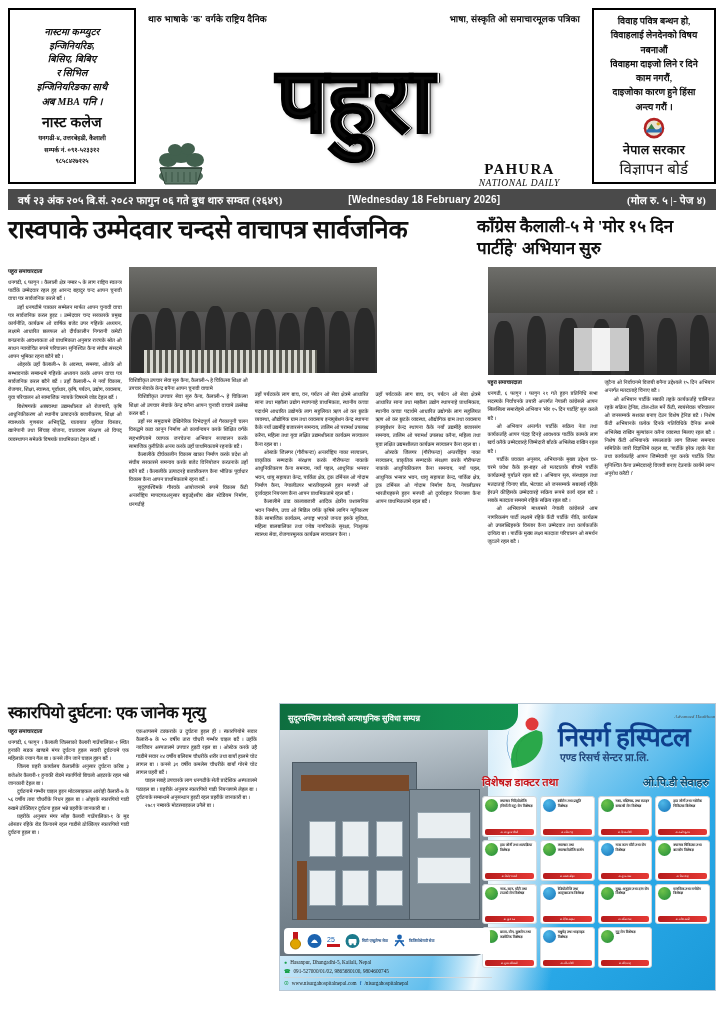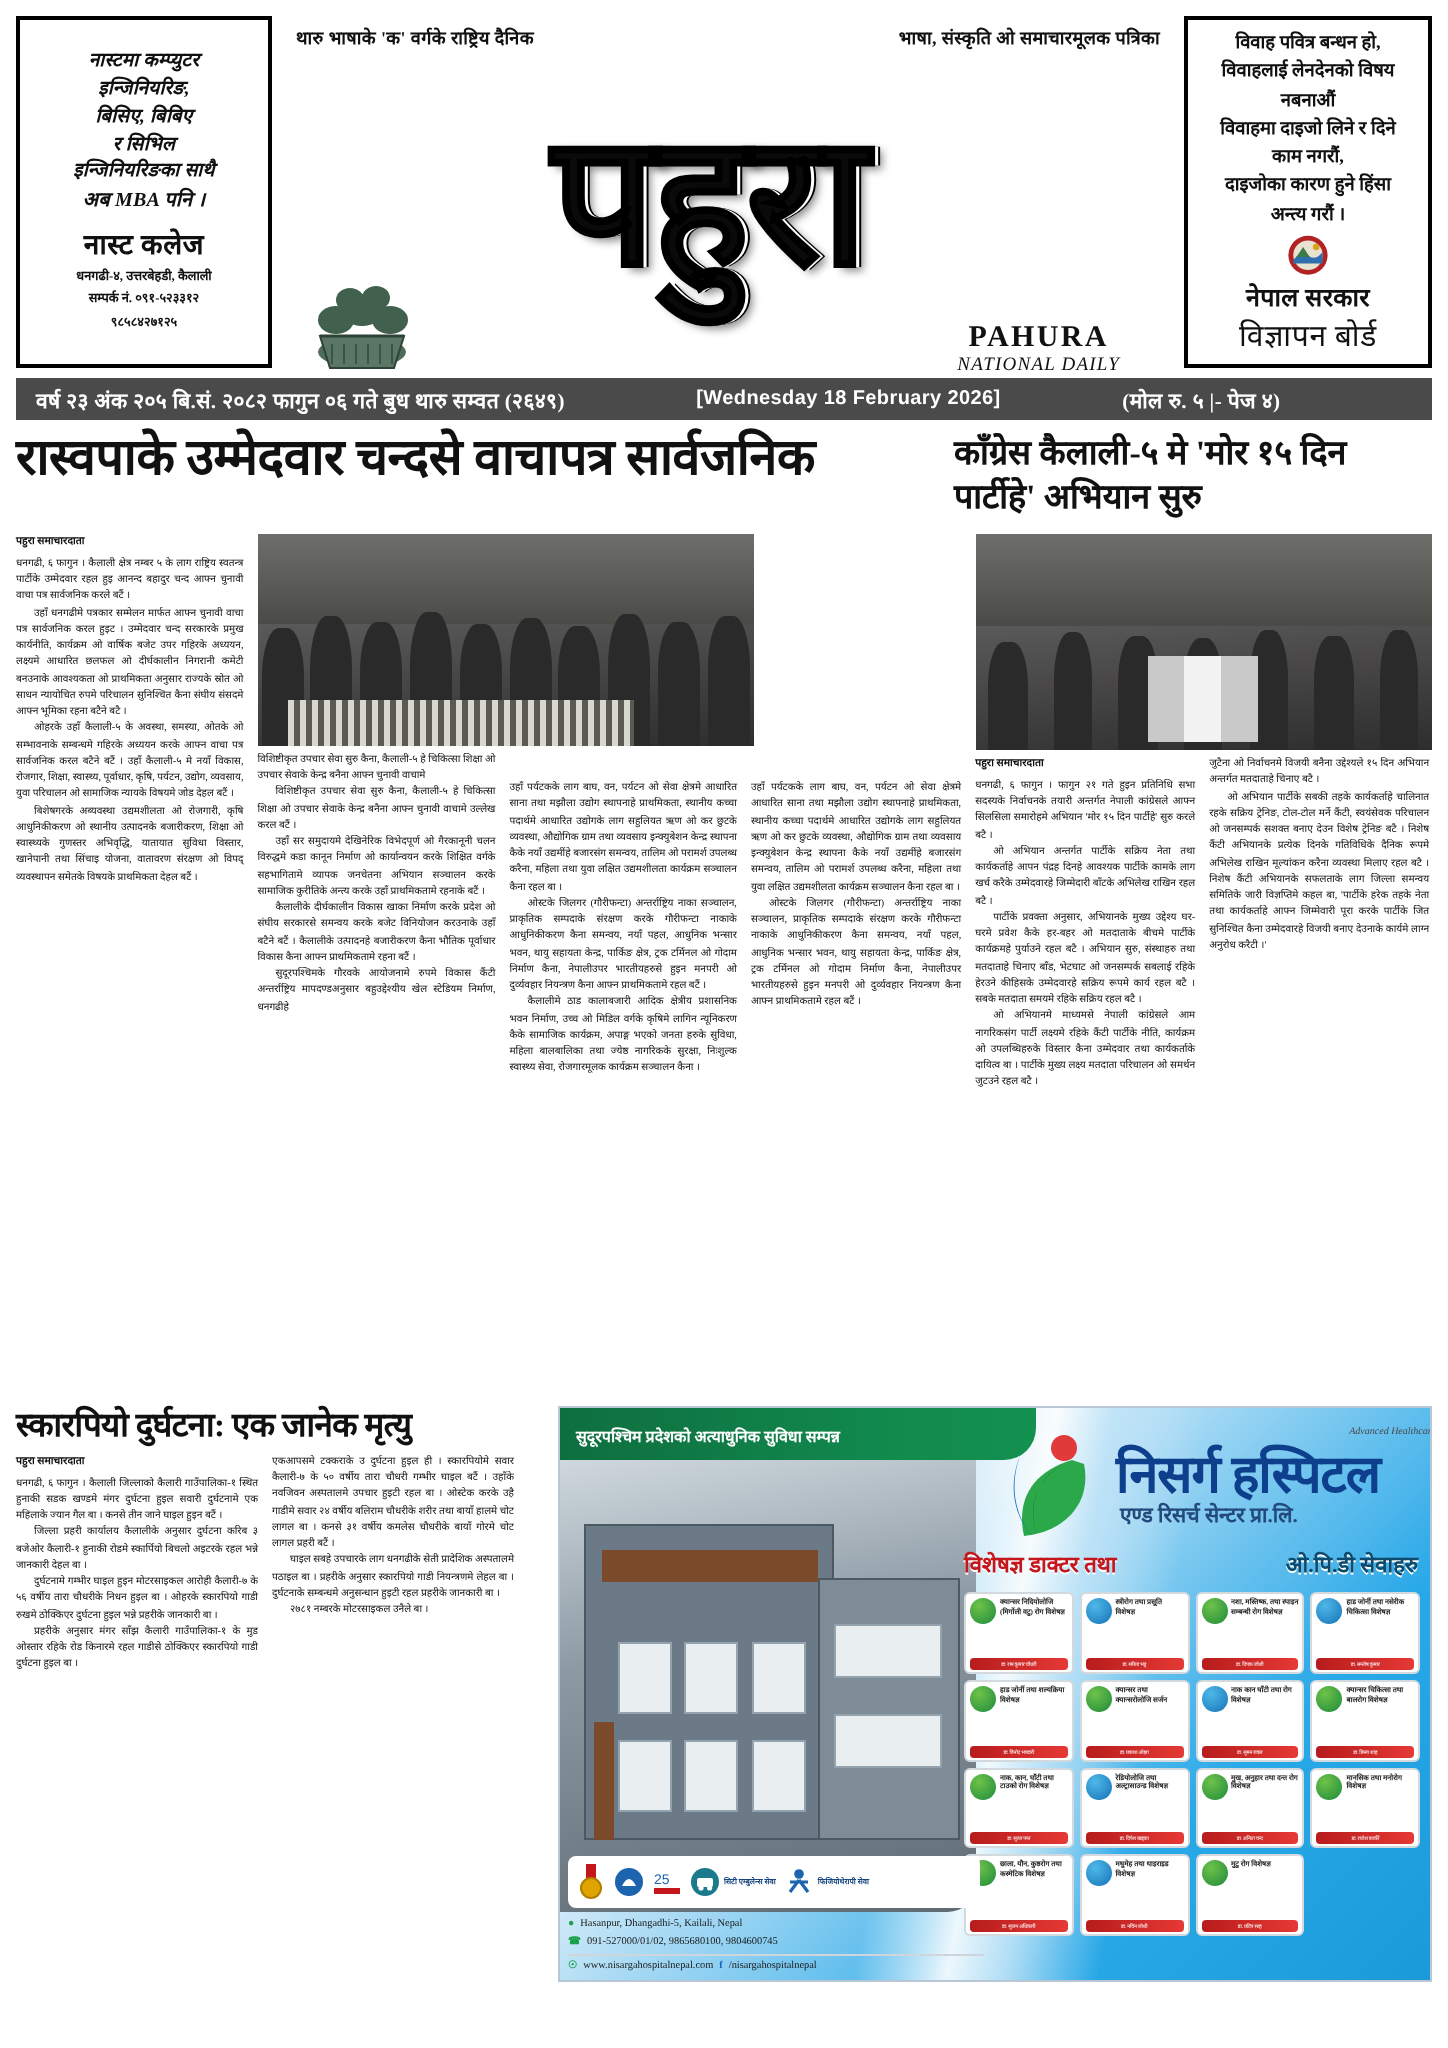--- a/index.html
+++ b/index.html
@@ -55,21 +55,21 @@
   .gov-board { font-weight:normal; font-size:15px; letter-spacing:.3px; }
 
   
   .datebar {
     margin-top:5px; background:#4a4a4a; color:#fff; height:21px;
     display:flex; align-items:center; font-size:10.5px; font-weight:bold;
     padding:0 10px; letter-spacing:.2px;
   }
   .db-left { flex:1.55; }
   .db-mid { flex:1; text-align:left; font-family:"Liberation Sans",sans-serif; font-size:10px; }
-  .db-right { flex:.68; }
+  .db-right { flex:.68; text-align:right; }
 
   
   .headline-row { display:flex; gap:10px; margin-top:6px; }
   .hl-main { flex:1; }
   .hl-side { width:239px; }
   h1.main-head {
     margin:0; font-size:25px; font-weight:bold; line-height:1.12;
     letter-spacing:-.2px; white-space:nowrap;
   }
   h1.side-head {

